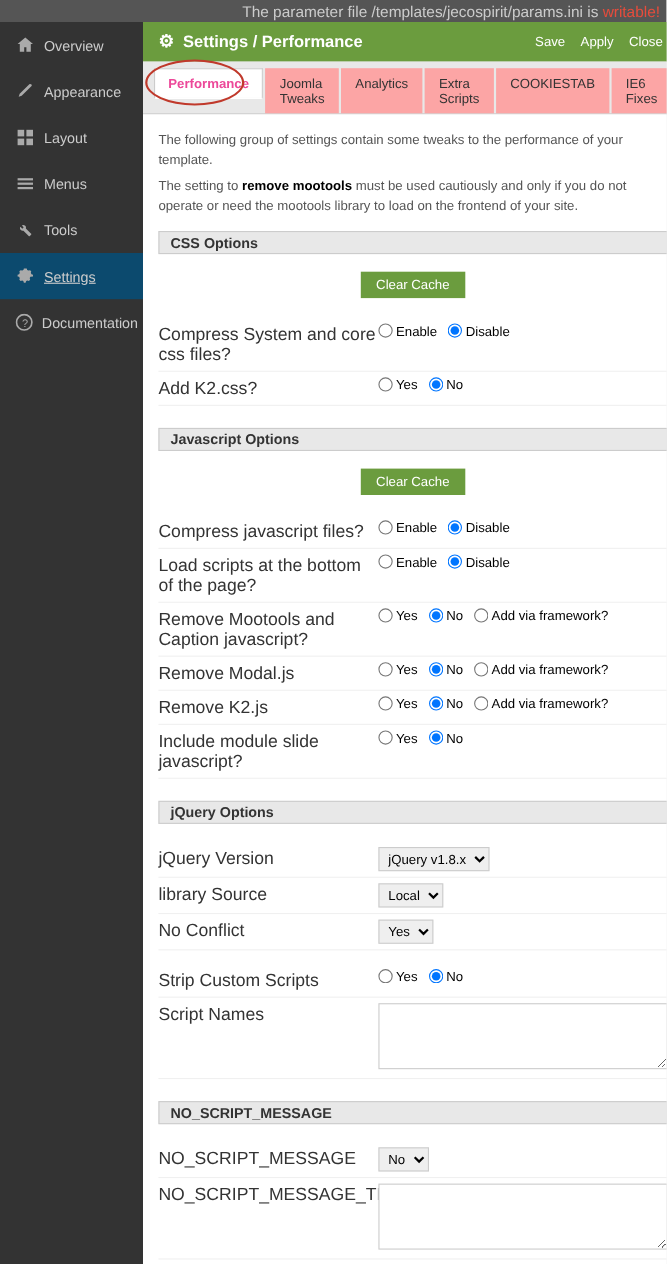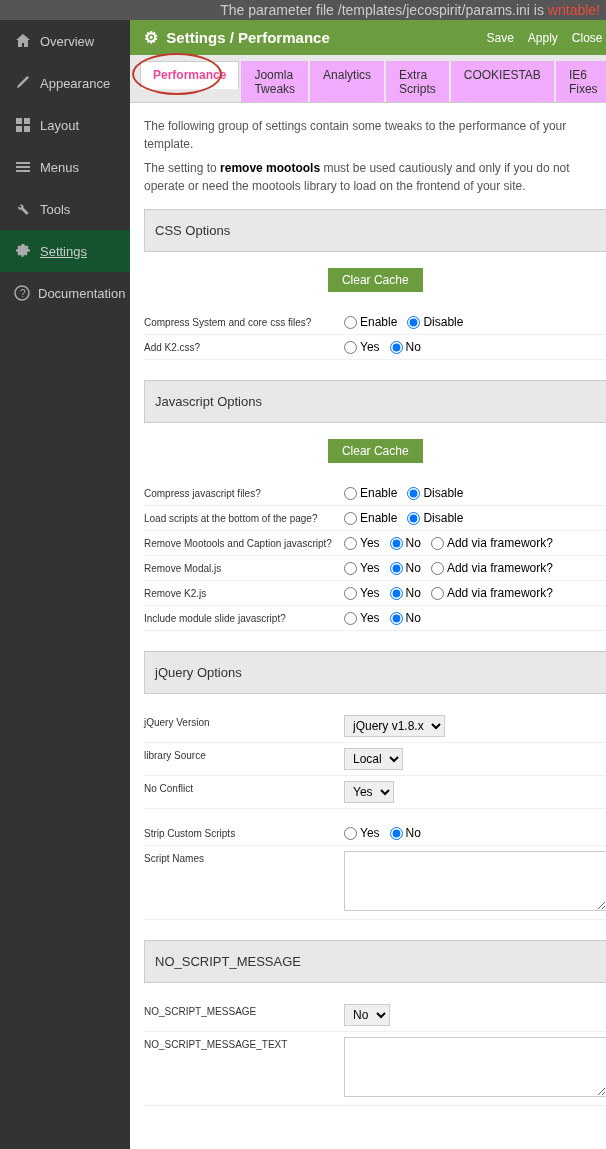--- a/index.html
+++ b/index.html
@@ -26,21 +26,21 @@
     .sidebar-item {
       display: flex;
       align-items: center;
       padding: 12px 14px;
       cursor: pointer;
       gap: 8px;
       color: #ccc;
       font-size: 13px;
     }
     .sidebar-icon { width: 18px; height: 18px; display: flex; align-items: center; justify-content: center; font-size: 14px; color: #aaa; }
-    .sidebar-item.settings-active { background: #14532d; text-decoration: underline; }
+    .sidebar-item.settings-active { background: #0c4a6e; text-decoration: underline; }
 
     
     .content { flex: 1; background: #f0f0f0; display: flex; flex-direction: column; }
 
     
     .content-header {
       background: #6b9c3e;
       display: flex;
       align-items: center;
       justify-content: space-between;
@@ -63,21 +63,21 @@
     .tabs-bar {
       background: #e8e8e8;
       border-bottom: 1px solid #ccc;
       display: flex;
       padding: 6px 10px 0;
       gap: 2px;
     }
     .tab {
       padding: 6px 12px;
       cursor: pointer;
-      background: #f0abfc;
+      background: #fca5a5;
       border: 1px solid transparent;
       border-bottom: none;
       font-size: 12px;
       color: #333;
       position: relative;
     }
     .tab.active {
       background: white;
       border-color: #ccc;
       border-bottom-color: white;
@@ -96,54 +96,54 @@
     
     .inner-content { padding: 14px 14px; background: white; flex: 1; overflow-y: auto; }
 
     .info-text { color: #555; font-size: 12px; line-height: 1.5; margin-bottom: 6px; }
     .info-text strong { color: #000; }
 
     
     .section-header {
       background: #e8e8e8;
       border: 1px solid #ccc;
-      padding: 13px 10px;
+      padding: 2px 10px;
       font-size: 13px;
-      font-weight: normal;
+      font-weight: bold;
       color: #333;
       margin: 14px 0 10px 0;
     }
 
     .option-row {
       display: flex;
       align-items: flex-start;
       padding: 5px 0;
       border-bottom: 1px solid #f0f0f0;
     }
     .option-label {
       width: 200px;
-      font-size: 10px;
+      font-size: 16px;
       color: #333;
       padding-top: 2px;
       flex-shrink: 0;
     }
     .option-control { flex: 1; }
 
     .btn-green {
       background: #6b9c3e;
       color: white;
       border: none;
       padding: 5px 14px;
       cursor: pointer;
       font-size: 12px;
       margin-bottom: 10px;
     }
 
     .radio-group { display: flex; gap: 10px; align-items: center; flex-wrap: wrap; font-size: 12px; }
-    .radio-item { display: flex; align-items: flex-end; gap: 3px; }
+    .radio-item { display: flex; align-items: flex-start; gap: 3px; }
     .radio-item input[type="radio"] { margin: 0; }
 
     .select-control {
       font-size: 12px;
       padding: 2px 4px;
       border: 1px solid #ccc;
     }
 
     textarea.option-textarea {
       width: 100%;

